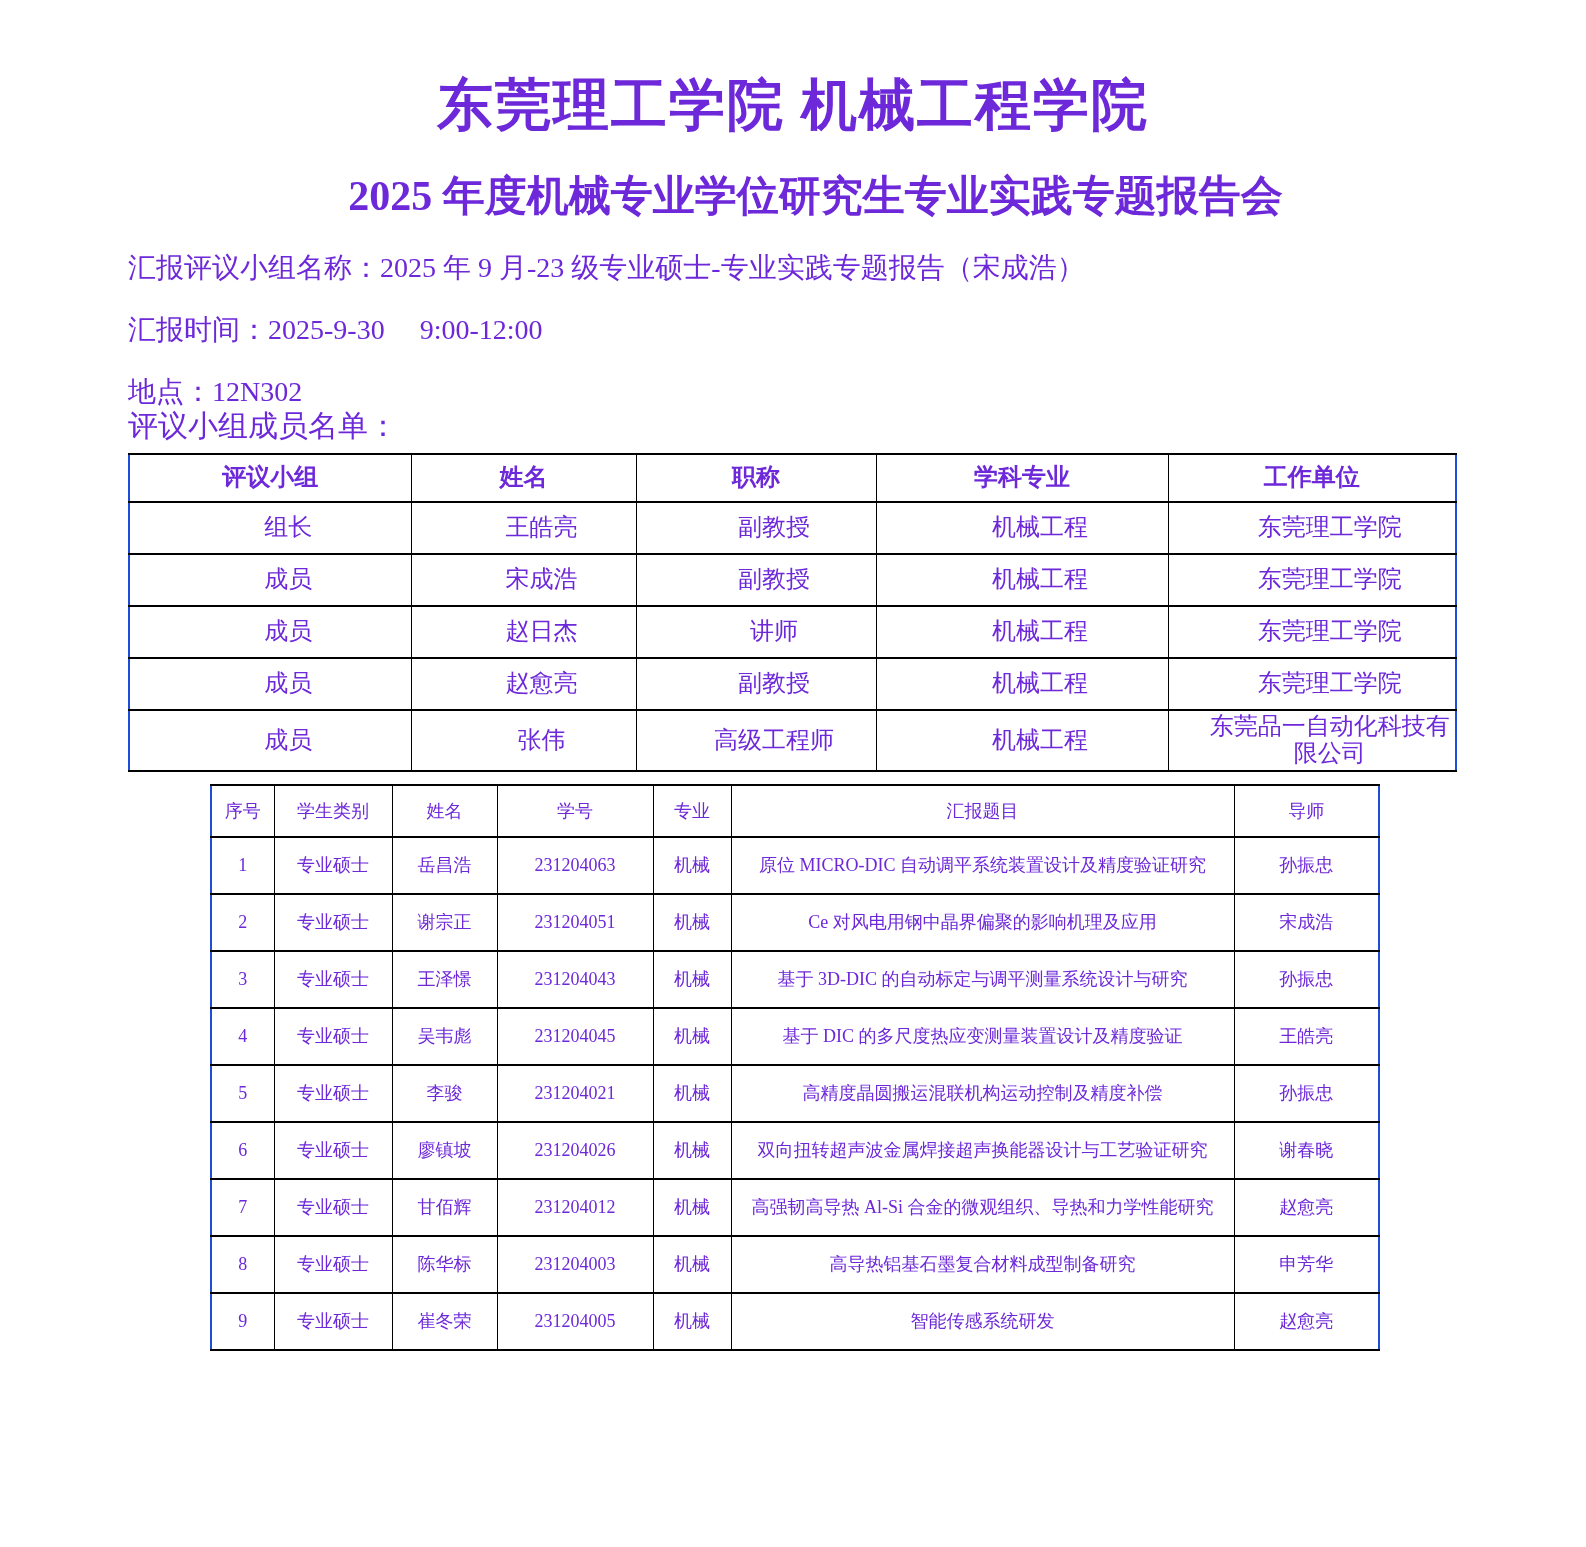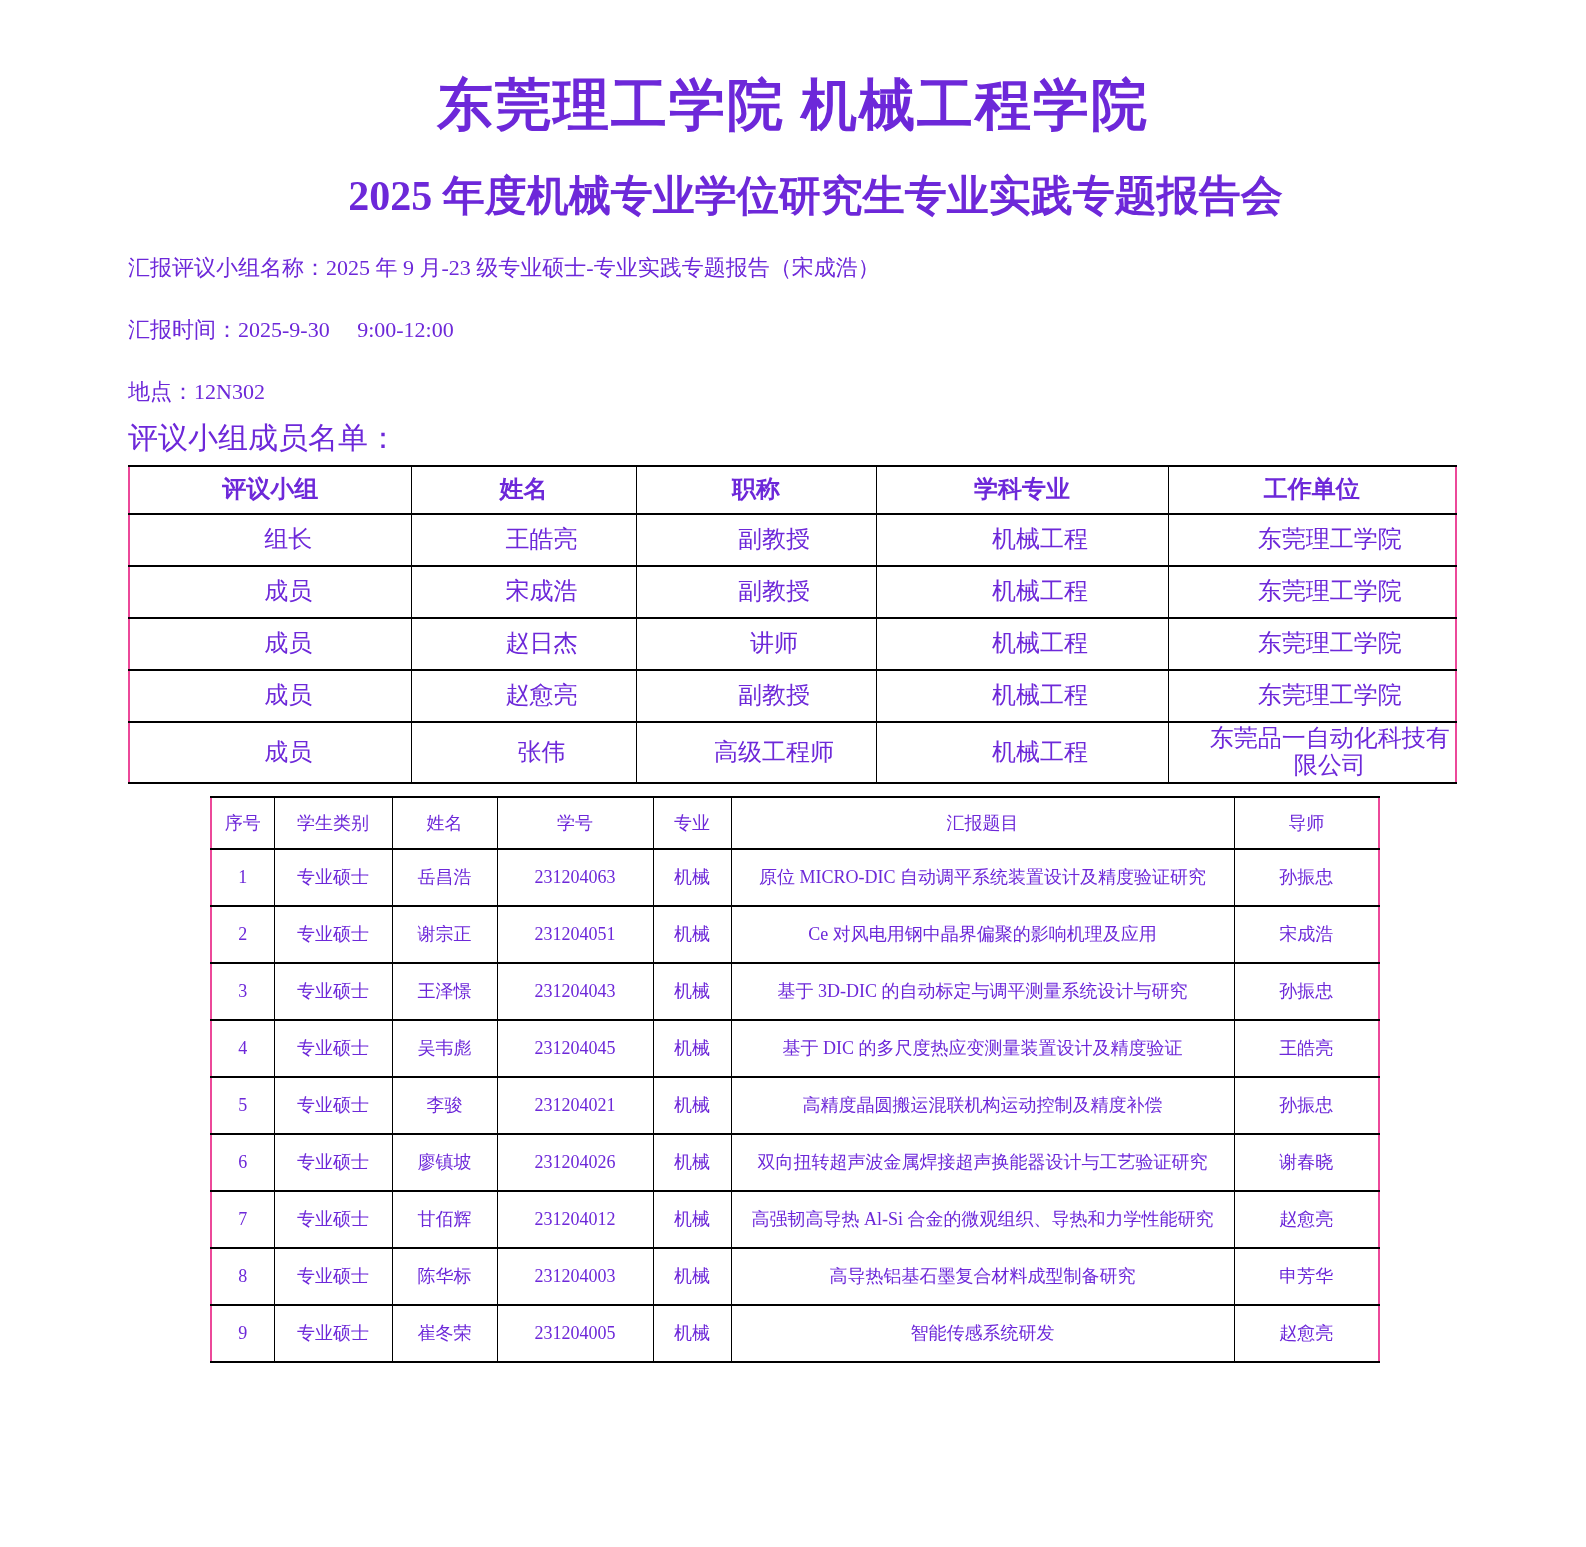--- a/index.html
+++ b/index.html
@@ -27,40 +27,40 @@
   .doc-subtitle {
     margin: 36px 0 0 0;
     text-align: center;
     font-size: 42px;
     line-height: 1.1;
     font-weight: bold;
     padding-left: 45px;
   }
   .meta-line {
     margin: 32px 16px 0 128px;
-    font-size: 22px;
+    font-size: 28px;
     line-height: 30px;
     white-space: pre-wrap;
   }
   .meta-line.first {
     margin-top: 34px;
   }
   .section-label {
-    margin: 16px 0 0 128px;
+    margin: 4px 0 0 128px;
     font-size: 30px;
     line-height: 30px;
   }
   .section-label.students-label {
     margin-top: 56px;
     margin-left: 132px;
   }
   table {
     border-collapse: collapse;
     table-layout: fixed;
-    border: 2px solid #ec4899;
+    border: 2px solid #1d4ed8;
   }
   th, td {
     border-left: 1px solid #000;
     border-right: 1px solid #000;
     border-top: 2px solid #000;
     border-bottom: 2px solid #000;
     text-align: center;
     vertical-align: middle;
     padding: 2px 4px;
     word-break: break-word;

